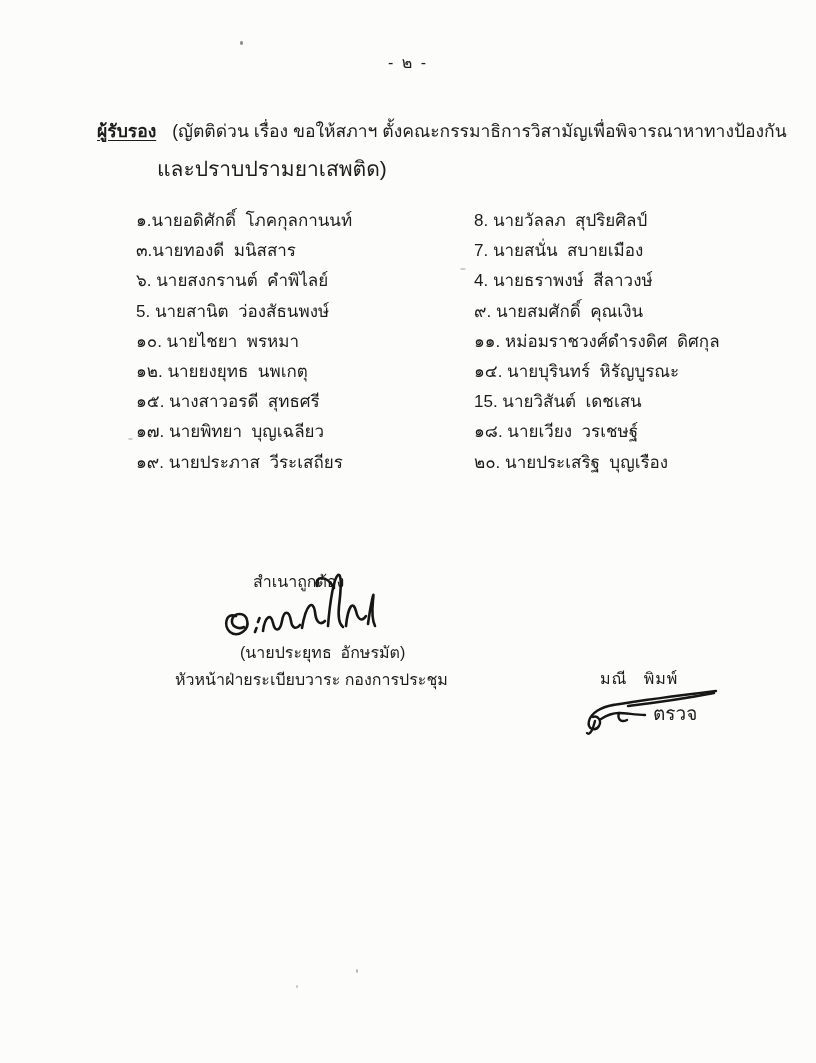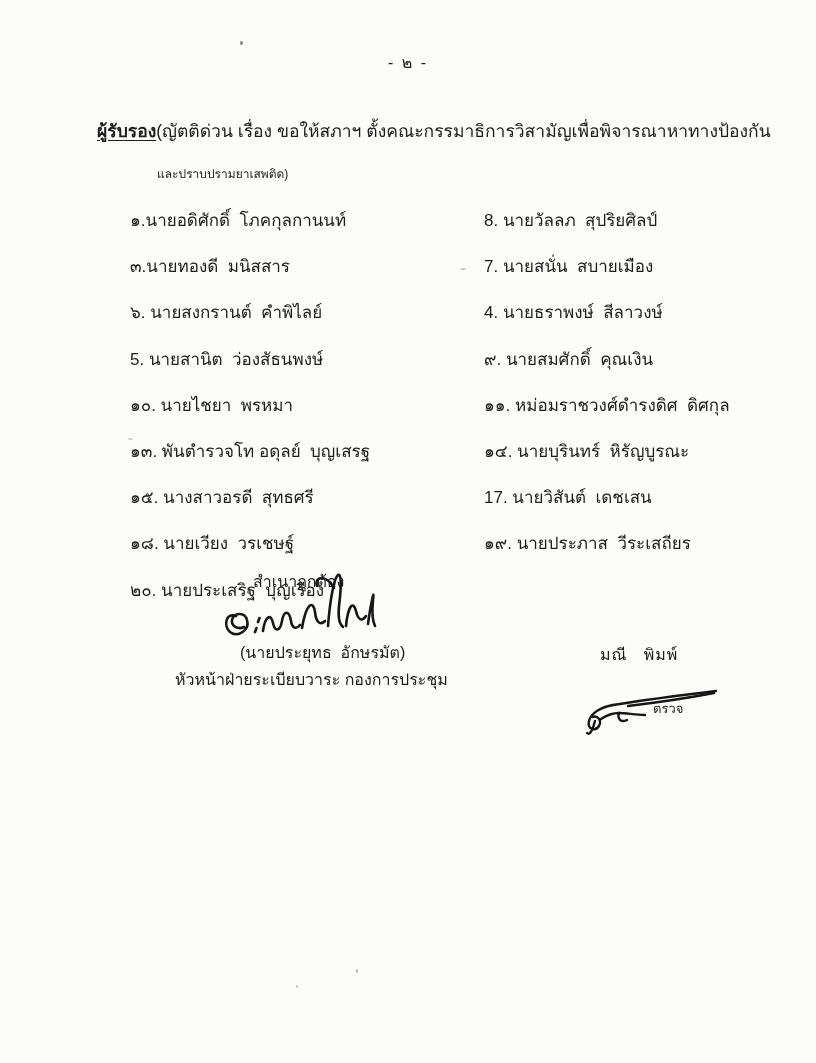--- a/index.html
+++ b/index.html
@@ -17,46 +17,45 @@
   .abs { position: absolute; white-space: pre; }
   .page-number {
     left: 0; right: 0; top: 50px;
     text-align: center;
     font-size: 16px;
     letter-spacing: 2px;
     white-space: pre;
     position: absolute;
   }
   .header-line1 { left: 97px; top: 117px; font-size: 17.5px; }
-  .header-line2 { left: 157px; top: 164px; font-size: 12px; }
+  .header-line2 { left: 157px; top: 152px; font-size: 21px; }
   .header-label {
     font-weight: bold;
     text-decoration: underline;
     text-underline-offset: 3px;
-    margin-right: 0;
+    margin-right: 16px;
   }
   .endorser-list {
     position: absolute;
-    left: 130px; top: 206px;
+    left: 136px; top: 206px;
     width: 672px;
     display: grid;
     grid-template-columns: 338px 334px;
     grid-auto-rows: 30.2px;
-    gap: 16px;
   }
   .endorser-item {
     font-size: 17px;
     line-height: 30.2px;
     white-space: pre;
   }
   .copy-label   { left: 253px; top: 569px; font-size: 16px; }
   .signer-name  { left: 240px; top: 640px; font-size: 16px; }
   .signer-title { left: 175px; top: 667px; font-size: 16px; }
-  .typist-note  { left: 600px; top: 642px; font-size: 16px; letter-spacing: 1px; }
-  .verify-label { left: 653px; top: 698px; font-size: 13px; }
+  .typist-note  { left: 600px; top: 666px; font-size: 16px; letter-spacing: 1px; }
+  .verify-label { left: 653px; top: 698px; font-size: 19px; }
   .sig-certify  { position: absolute; left: 222px; top: 572px; }
   .sig-verify   { position: absolute; left: 583px; top: 683px; }
   .speck {
     position: absolute;
     background: #6a6a6a;
     border-radius: 50%;
   }
   .speck.s1 { left: 240px; top: 41px;  width: 3px; height: 4px; opacity: .8; }
   .speck.s2 { left: 356px; top: 969px; width: 2px; height: 4px; opacity: .5; }
   .speck.s3 { left: 296px; top: 985px; width: 2px; height: 3px; opacity: .4; }
@@ -77,24 +76,25 @@
     <div class="endorser-item">๑.นายอดิศักดิ์  โภคกุลกานนท์</div>
     <div class="endorser-item">8. นายวัลลภ  สุปริยศิลป์</div>
     <div class="endorser-item">๓.นายทองดี  มนิสสาร</div>
     <div class="endorser-item">7. นายสนั่น  สบายเมือง</div>
     <div class="endorser-item">๖. นายสงกรานต์  คำพิไลย์</div>
     <div class="endorser-item">4. นายธราพงษ์  สีลาวงษ์</div>
     <div class="endorser-item">5. นายสานิต  ว่องสัธนพงษ์</div>
     <div class="endorser-item">๙. นายสมศักดิ์  คุณเงิน</div>
     <div class="endorser-item">๑๐. นายไชยา  พรหมา</div>
     <div class="endorser-item">๑๑. หม่อมราชวงศ์ดำรงดิศ  ดิศกุล</div>
-    <div class="endorser-item">๑๓. พันตำรวจโท อดุลย์  บุญเสรฐ</div>
+    <div class="endorser-item">๑๒. นายยงยุทธ  นพเกตุ</div>
     <div class="endorser-item">๑๔. นายบุรินทร์  หิรัญบูรณะ</div>
     <div class="endorser-item">๑๕. นางสาวอรดี  สุทธศรี</div>
-    <div class="endorser-item">17. นายวิสันต์  เดชเสน</div>
+    <div class="endorser-item">15. นายวิสันต์  เดชเสน</div>
+    <div class="endorser-item">๑๗. นายพิทยา  บุญเฉลียว</div>
     <div class="endorser-item">๑๘. นายเวียง  วรเชษฐ์</div>
     <div class="endorser-item">๑๙. นายประภาส  วีระเสถียร</div>
     <div class="endorser-item">๒๐. นายประเสริฐ  บุญเรือง</div>
   </div>
 
   <div class="abs copy-label">สำเนาถูกต้อง</div>
 
   <svg class="sig-certify" width="158" height="72" viewBox="0 0 158 72" fill="none" aria-hidden="true">
     <g stroke="#161616" stroke-width="2.6" stroke-linecap="round" fill="none">
       <path d="M14 44 C 4 40, 1 54, 8 60 C 16 66, 28 58, 25 48 C 23 40, 12 40, 10 48 C 9 54, 16 58, 22 55"></path>

